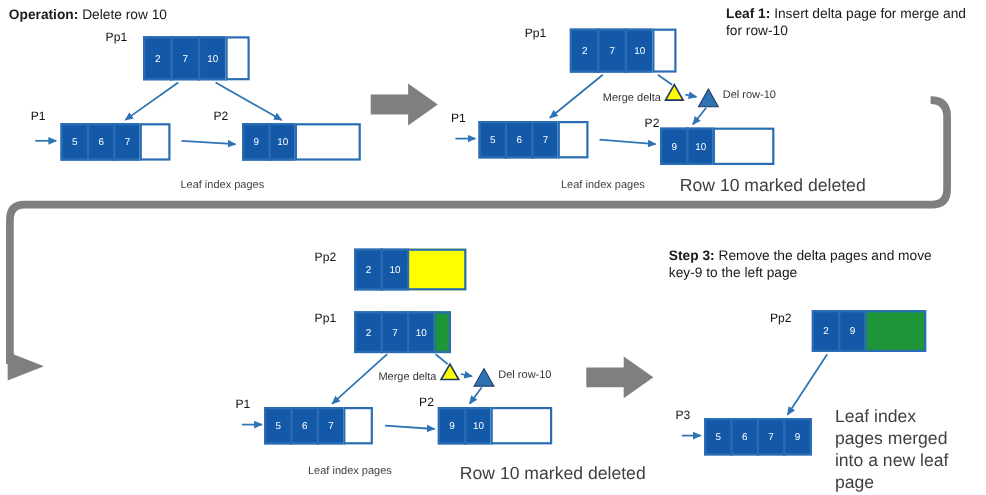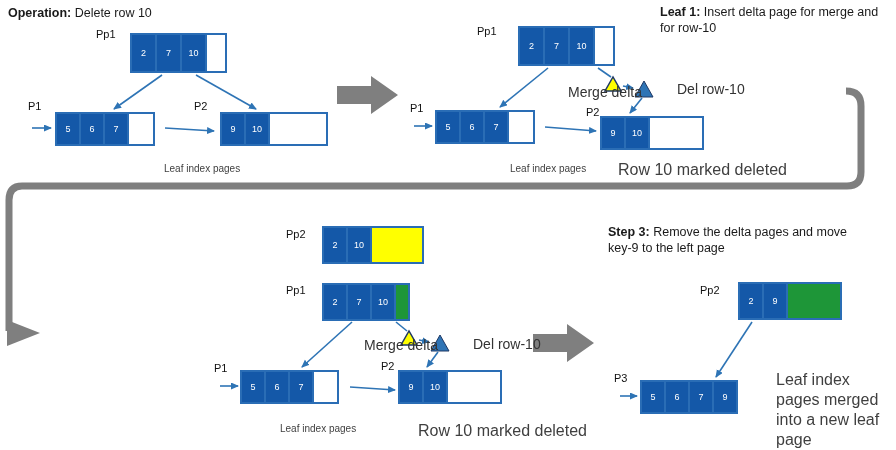--- a/index.html
+++ b/index.html
@@ -2,21 +2,21 @@
 <html style="--page-blue: #1458A8; --border-blue: #2A6DB5; --arrow-blue: #2E74B5; --gray: #7F7F7F; --yellow: #FFFF00; --green: #1E9638;"><head>
 <meta charset="utf-8">
 <style>
   * { margin:0; padding:0; box-sizing:border-box; }
   html,body { background:#fff; font-family:"Liberation Sans", sans-serif; }
   #canvas { position:relative; width:896px; height:450px; background:#fff; overflow:hidden; }
   .title { position:absolute; font-size:12.5px; color:#1a1a1a; line-height:1.3; }
   .plabel { position:absolute; font-size:11px; color:#111; }
   .caption { position:absolute; font-size:16px; color:#3f3f3f; line-height:1.25; }
   .caption-sm { position:absolute; font-size:10px; color:#3f3f3f;margin-left:22px; }
-  .delta-label { position:absolute; font-size:14px; color:#333;margin-left:20px; }
+  .delta-label { position:absolute; font-size:10px; color:#333; }
   .page { position:absolute; display:flex; }
   .cell {
     width:26px; background:var(--page-blue); border:2px solid var(--border-blue);
     color:#fff; font-size:9px; display:flex; align-items:center; justify-content:center;
   }
   .cell + .cell { margin-left:-2px; }
   .cell.empty { background:#fff; }
   .cell.yellow { background:var(--yellow); }
   .cell.green { background:var(--green); }
   svg.layer { position:absolute; left:0; top:0; }
@@ -183,15 +183,15 @@
   </div>
 
   <div class="plabel" style="left:614px;top:372px">P3</div>
   <div class="page" style="left:640px;top:380px;height:34px">
     <div class="cell">5</div>
     <div class="cell">6</div>
     <div class="cell">7</div>
     <div class="cell">9</div>
   </div>
 
-  <div class="caption" style="left:776px;top:370px;width:108px">Leaf index pages merged into a new leaf page</div>
+  <div class="caption" style="left:759px;top:370px;width:108px">Leaf index pages merged into a new leaf page</div>
 
 </div>
 
 </body></html>

